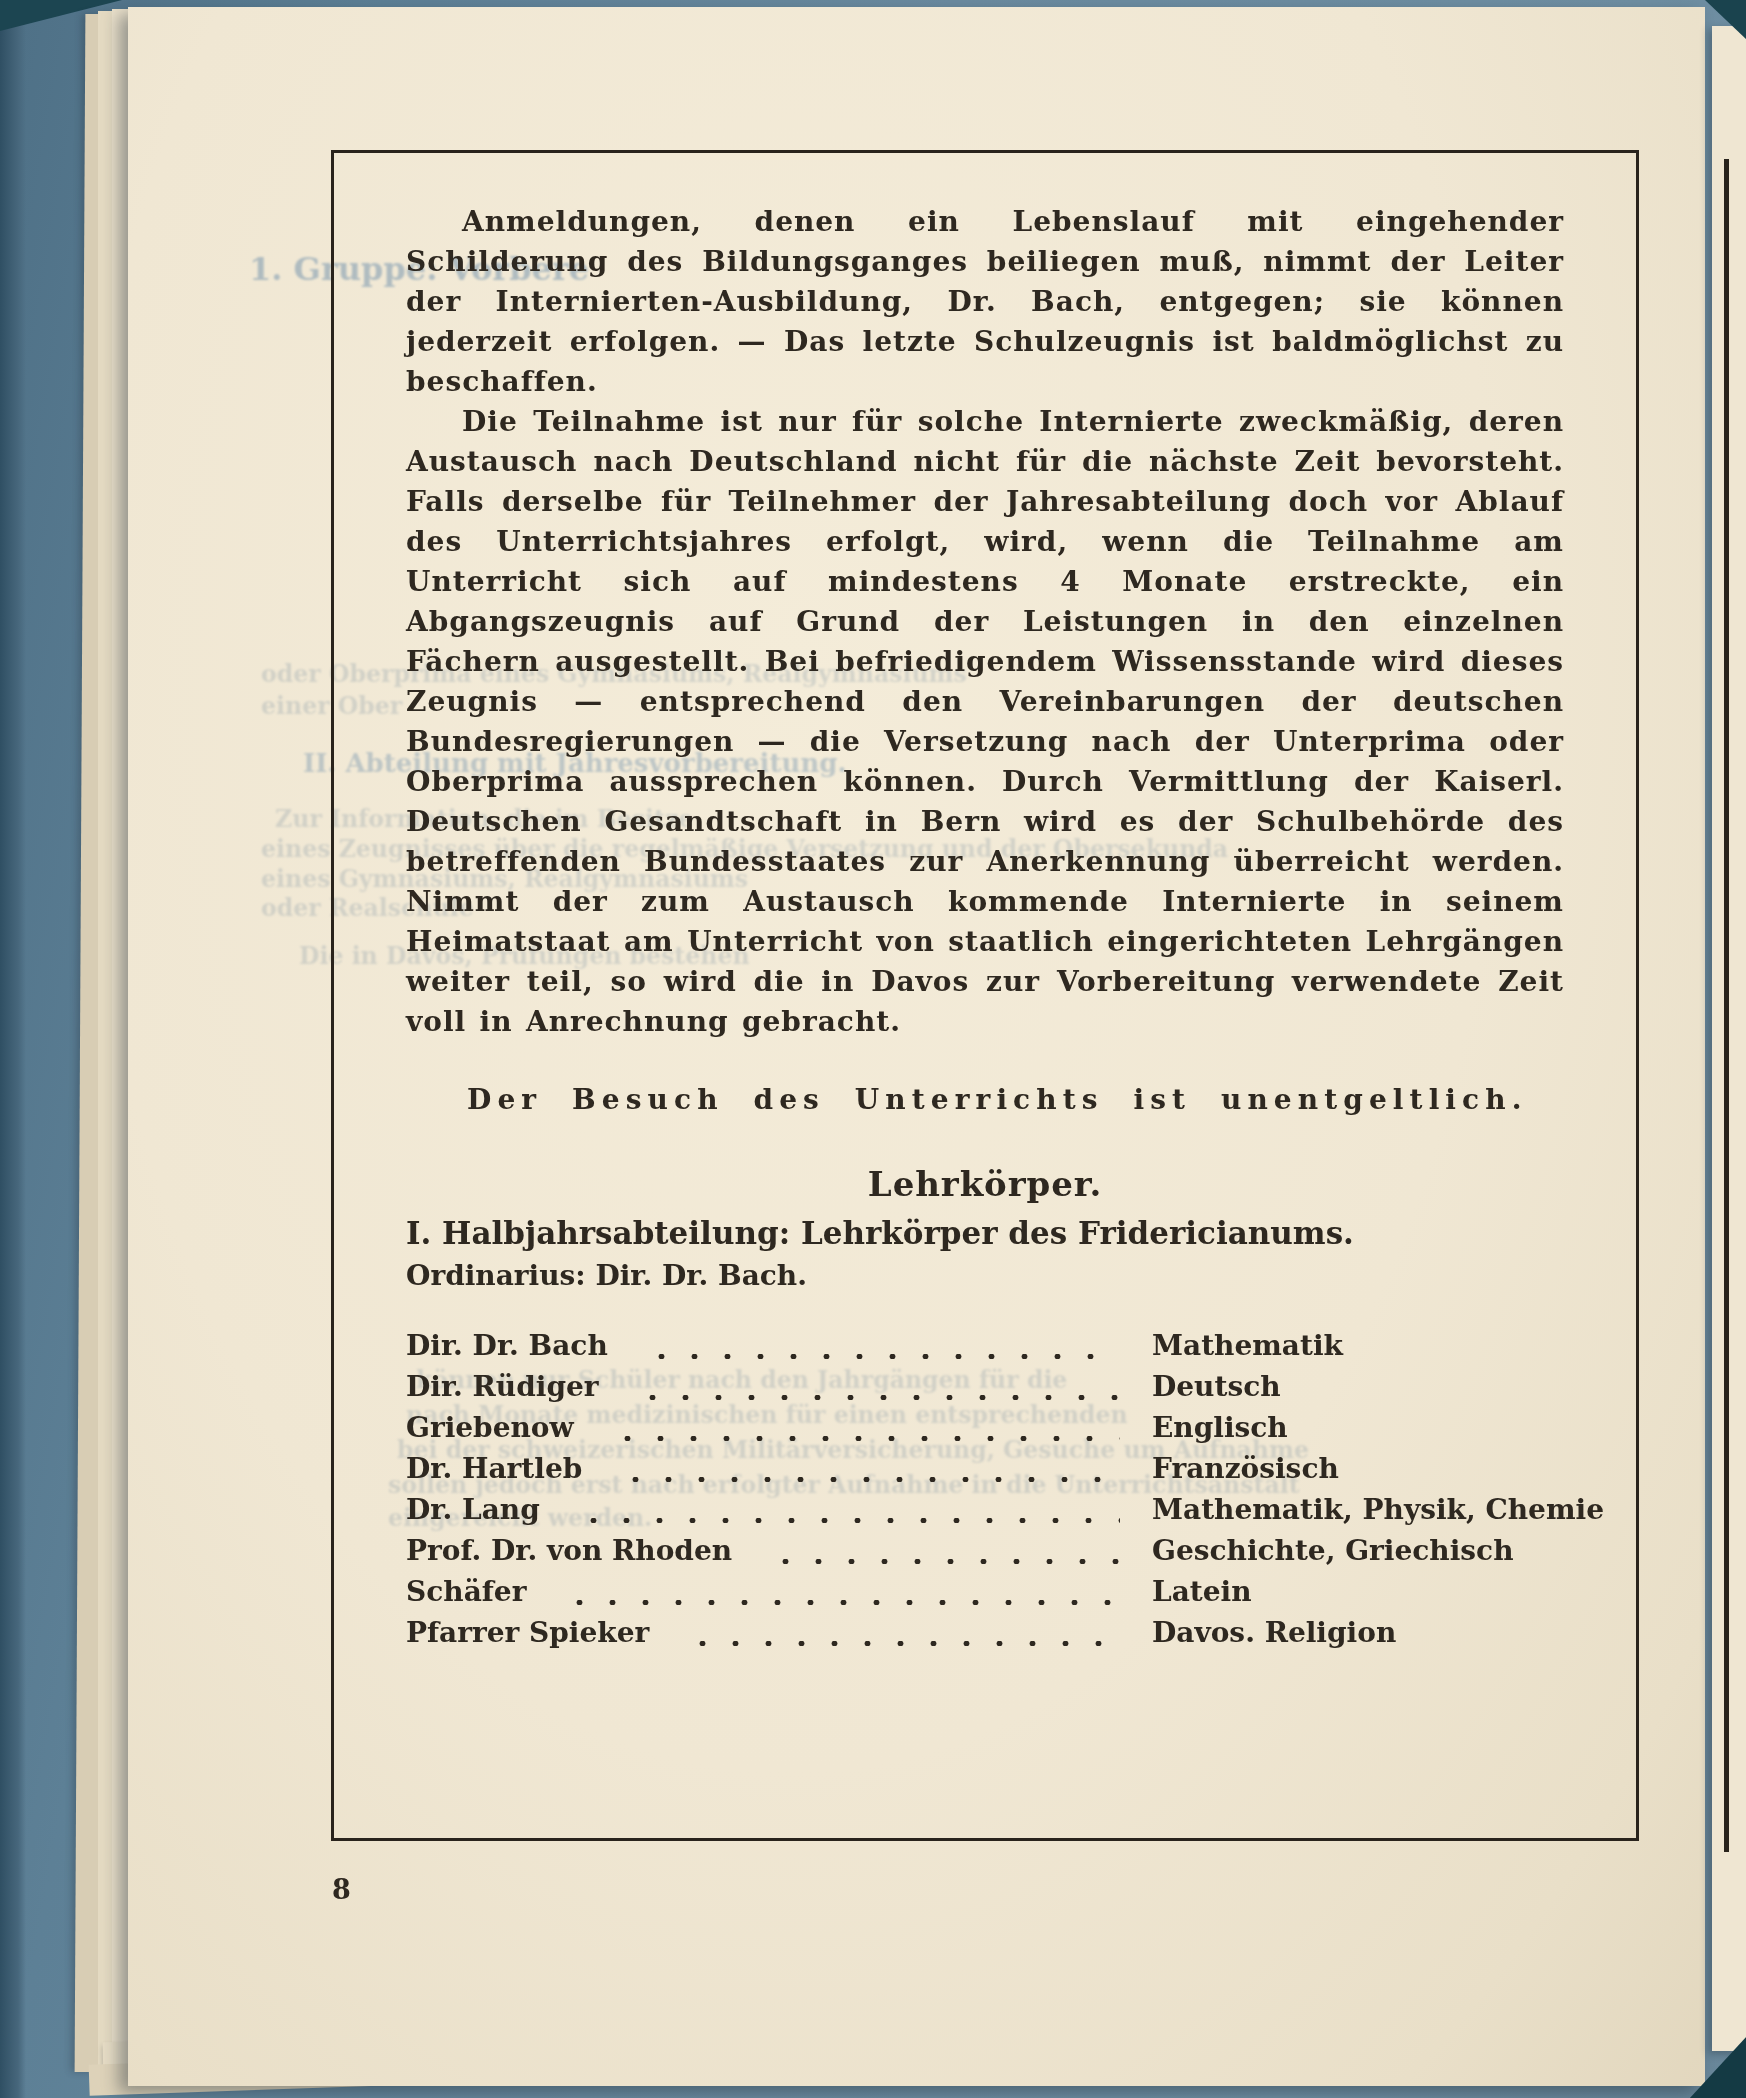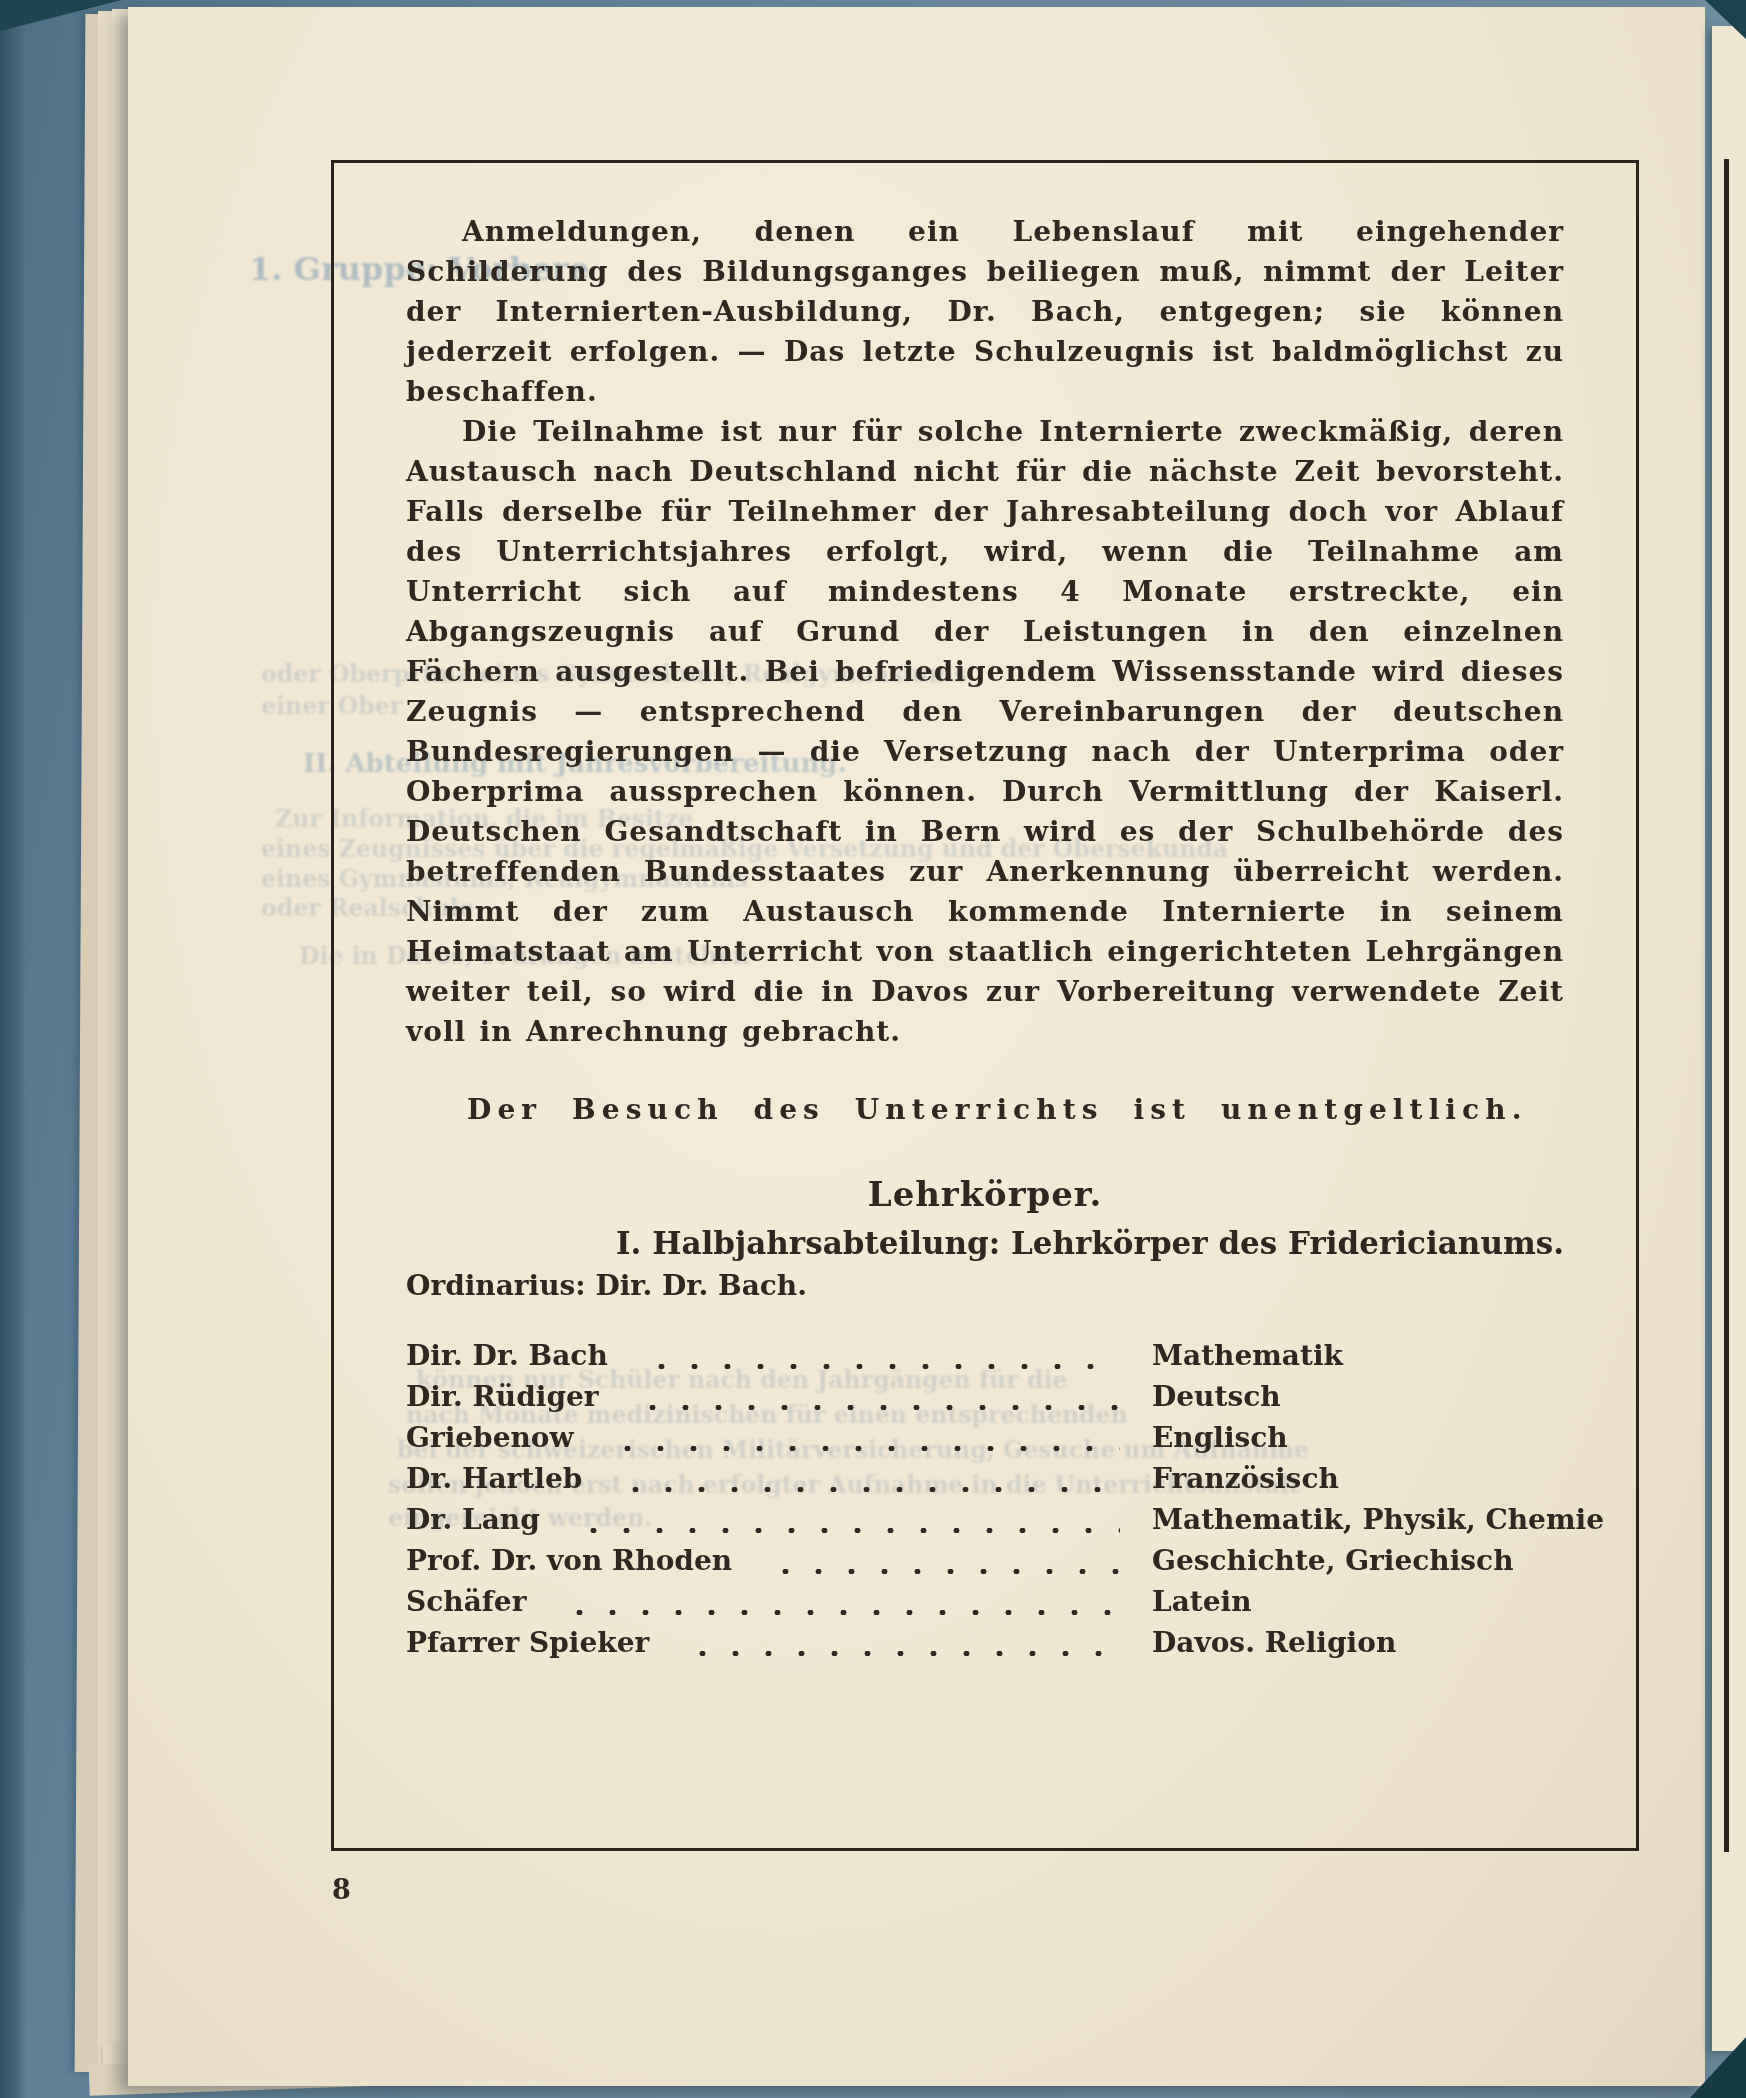--- a/index.html
+++ b/index.html
@@ -41,28 +41,28 @@
   .b5{left:133px;top:828px;}
   .b6{left:133px;top:858px;}
   .b7{left:133px;top:887px;}
   .b8{left:171px;top:935px;}
   .b9{left:288px;top:1359px;}
   .b10{left:278px;top:1394px;}
   .b11{left:269px;top:1429px;}
   .b12{left:260px;top:1464px;}
   .b13{left:260px;top:1497px;}
   
-  .frame{position:absolute;left:203px;top:153px;width:1302px;height:1685px;
+  .frame{position:absolute;left:203px;top:143px;width:1302px;height:1685px;
     border:3.5px solid #29231c;z-index:2;}
   .content{position:absolute;inset:0;padding:49px 72px 0;color:#2e2820;overflow:hidden;}
   .para{margin:0;font-size:28px;line-height:40px;text-align:justify;text-indent:56px;
     letter-spacing:1px;word-spacing:2.6px;font-weight:700;hyphens:auto;}
   .spaced{letter-spacing:6.1px;word-spacing:14px;margin-top:38px;text-indent:61px;}
   .title{margin:44px 0 0;font-size:34px;font-weight:700;text-align:center;letter-spacing:0.9px;}
-  .subtitle{margin:10.5px 0 0;font-size:31px;font-weight:700;text-align:right;}
+  .subtitle{margin:10.5px 0 0;font-size:31px;font-weight:700;text-align:left;}
   .ordinarius{margin:8.7px 0 0;font-size:28px;font-weight:700;text-align:left;}
   .staff{margin-top:37px;}
   .staff-row{display:flex;align-items:baseline;height:41px;font-size:28px;font-weight:700;gap:18px;}
   .staff-name{white-space:nowrap;}
   .staff-subject{width:412px;white-space:nowrap;}
   .staff-leader{flex:1;align-self:stretch;margin:0 14px 0 19px;
     background-image:radial-gradient(circle,#2e2820 2.6px,rgba(0,0,0,0) 3.3px);
     background-size:33px 5.2px;background-repeat:repeat-x;background-position:0 25px;}
   .page-number{position:absolute;left:204px;top:1867px;font-size:27px;font-weight:700;
     color:#2e2820;z-index:2;}

